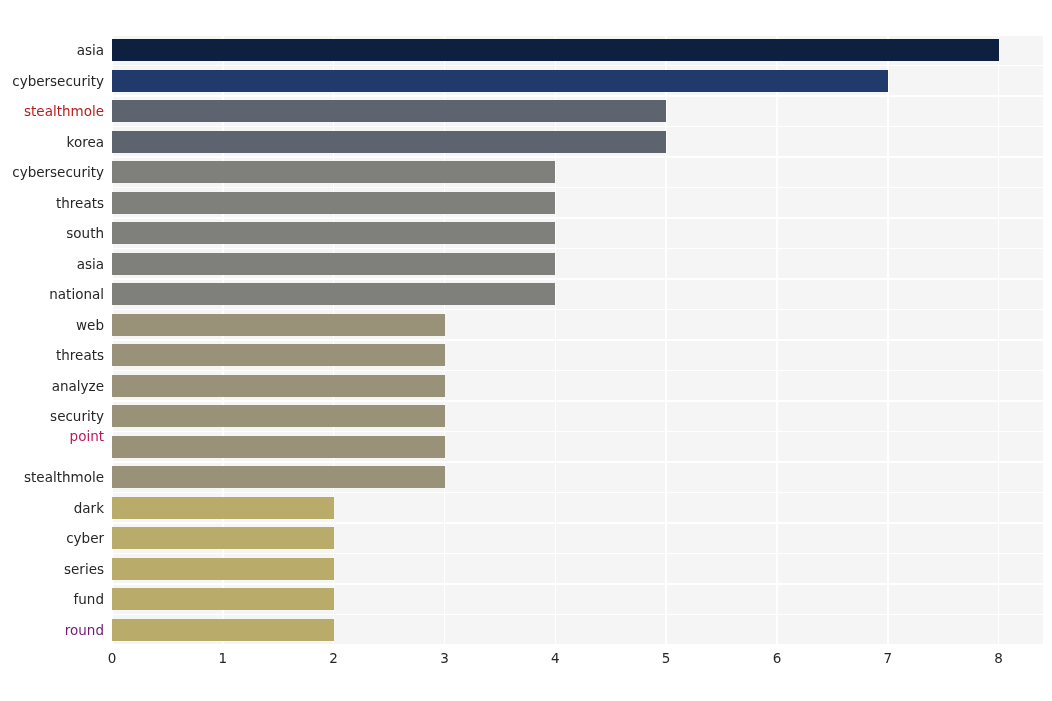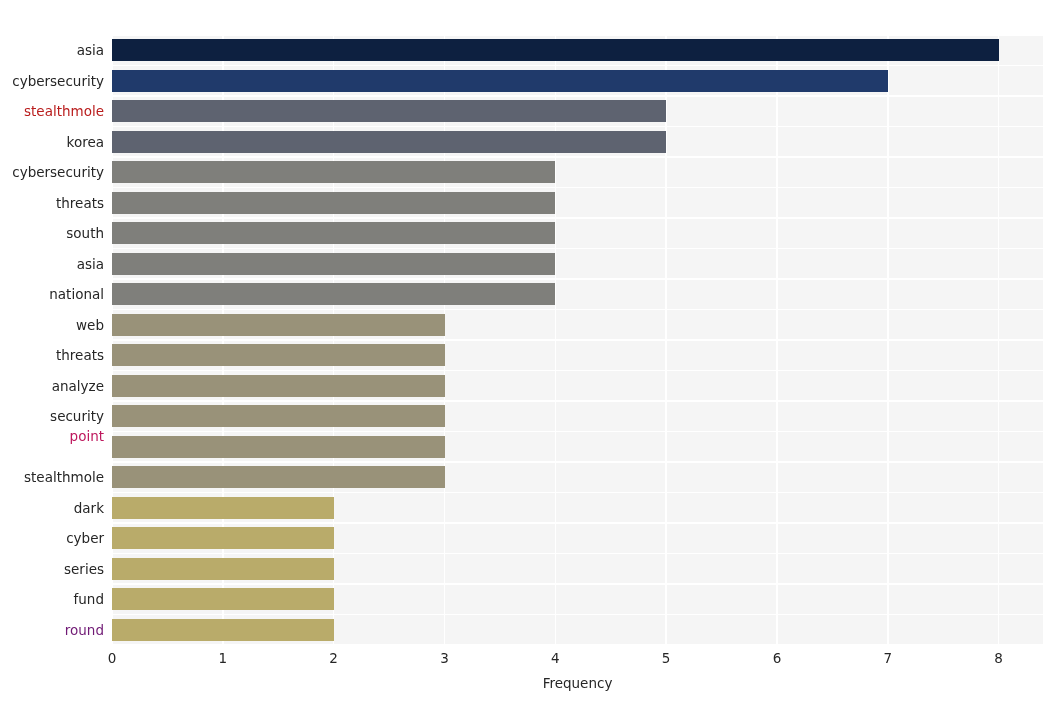--- a/index.html
+++ b/index.html
@@ -205,15 +205,14 @@
       <div class="xtick" style="left: 110.833px; color: rgb(38, 38, 38);">1</div>
       <div class="xtick" style="left: 221.667px; color: rgb(38, 38, 38);">2</div>
       <div class="xtick" style="left: 332.5px; color: rgb(38, 38, 38);">3</div>
       <div class="xtick" style="left: 443.333px; color: rgb(38, 38, 38);">4</div>
       <div class="xtick" style="left: 554.167px; color: rgb(38, 38, 38);">5</div>
       <div class="xtick" style="left: 665px; color: rgb(38, 38, 38);">6</div>
       <div class="xtick" style="left: 775.833px; color: rgb(38, 38, 38);">7</div>
       <div class="xtick" style="left: 886.667px; color: rgb(38, 38, 38);">8</div>
     </div>
 
-  <div id="x-axis-label">Frequency</div>
 
 </div>
 
 </body></html>

